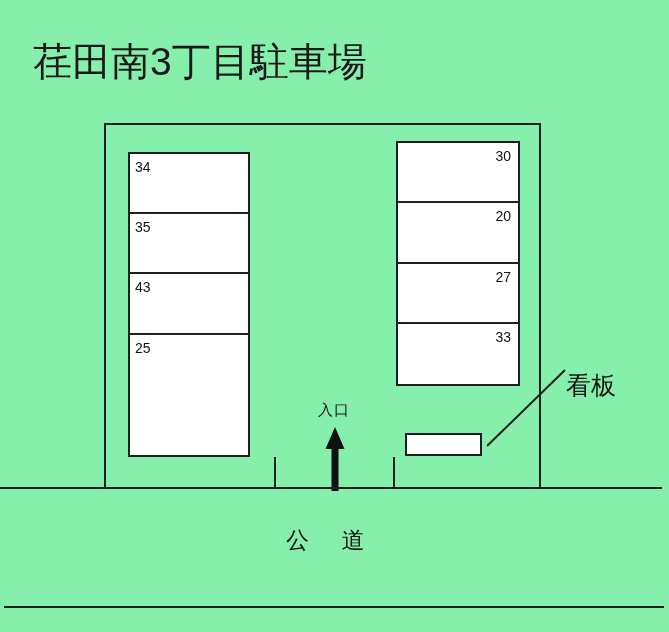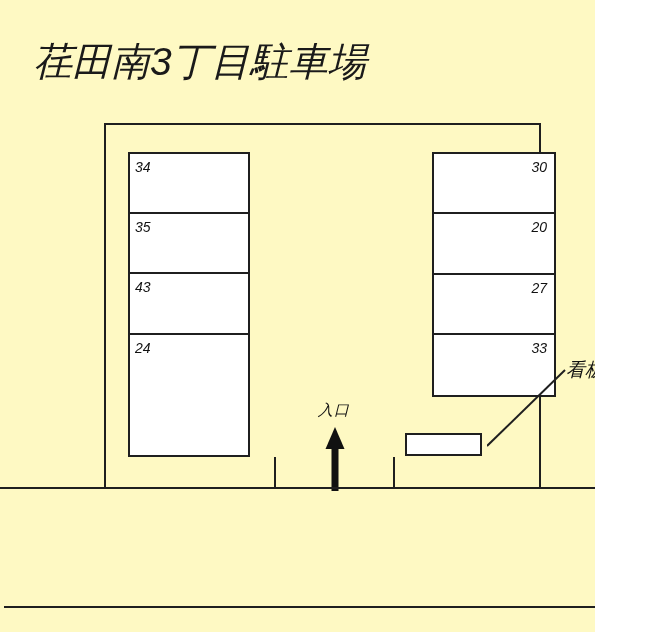--- a/index.html
+++ b/index.html
@@ -6,25 +6,24 @@
   html, body {
     margin: 0;
     padding: 0;
     background: #ffffff;
   }
   body {
     font-family: "Liberation Sans", "DejaVu Sans", sans-serif;
   }
   #page {
     position: relative;
-    width: 595px;
+    width: 669px;
     height: 632px;
-    background: #fef9c3;
+    background: #86efac;
     overflow: hidden;
-    font-style: italic;
   }
 
   
   #title {
     position: absolute;
     left: 33px;
     top: 42px;
     font-size: 39px;
     line-height: 1.05;
     color: #1a1a1a;
@@ -82,24 +81,23 @@
     left: 128px;
     top: 152px;
     width: 122px;
     height: 305px;
   }
   #left-block .stall { height: 60.2px; }
 
   
   #right-block {
     left: 396px;
-    top: 152px;
+    top: 141px;
     width: 124px;
     height: 245px;
-    margin-left: 36px;
   }
   #right-block .stall { height: 60.25px; }
 
   
   #signboard {
     position: absolute;
     left: 405px;
     top: 433px;
     width: 77px;
     height: 23px;
@@ -111,22 +109,22 @@
     position: absolute;
     left: 487px;
     top: 368px;
     width: 80px;
     height: 80px;
     pointer-events: none;
   }
   #signboard-label {
     position: absolute;
     left: 566px;
-    top: 360px;
-    font-size: 19px;
+    top: 372px;
+    font-size: 25px;
     color: #111111;
     white-space: nowrap;
     line-height: 1.1;
   }
 
   
   #entrance-label {
     position: absolute;
     left: 318px;
     top: 402px;
@@ -177,21 +175,21 @@
     <div class="stall">
       <span class="stall-label">34</span>
     </div>
     <div class="stall">
       <span class="stall-label">35</span>
     </div>
     <div class="stall">
       <span class="stall-label">43</span>
     </div>
     <div class="stall">
-      <span class="stall-label">24</span>
+      <span class="stall-label">25</span>
     </div>
   </div>
 
   <div id="right-block" class="stall-block align-right">
     <div class="stall">
       <span class="stall-label">30</span>
     </div>
     <div class="stall">
       <span class="stall-label">20</span>
     </div>
@@ -213,16 +211,17 @@
 
   <div id="entrance-label">入口</div>
 
   <svg id="entrance-arrow" viewBox="0 0 26 66">
     <rect x="9.5" y="13" width="7" height="53" fill="#111111"></rect>
     <polygon points="13,2 22.5,24 3.5,24" fill="#111111"></polygon>
   </svg>
 
   <div class="hline" style="left:0px; top:487px; width:662px;"></div>
 
+  <div id="road-label">公 道</div>
 
   <div class="hline" style="left:4px; top:606px; width:660px;"></div>
 
 </div>
 
 </body></html>

